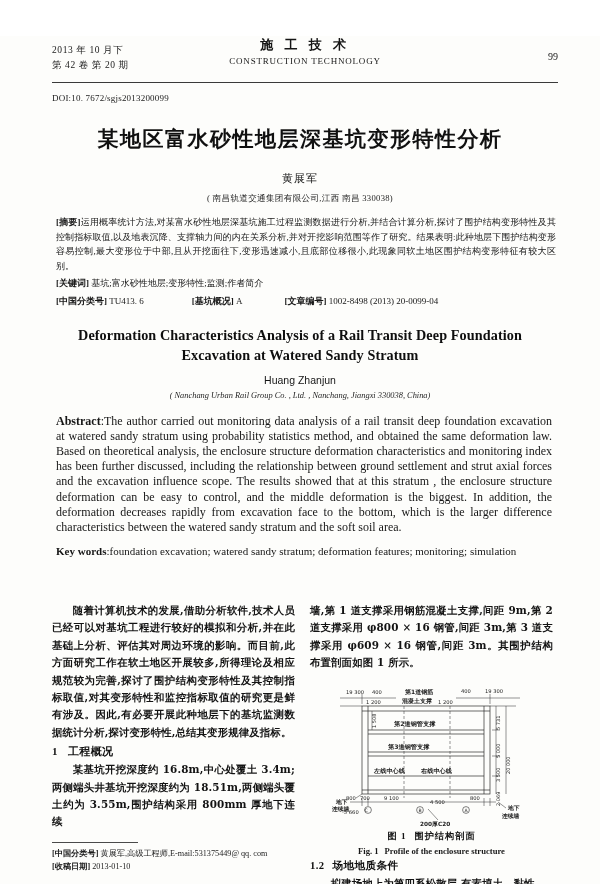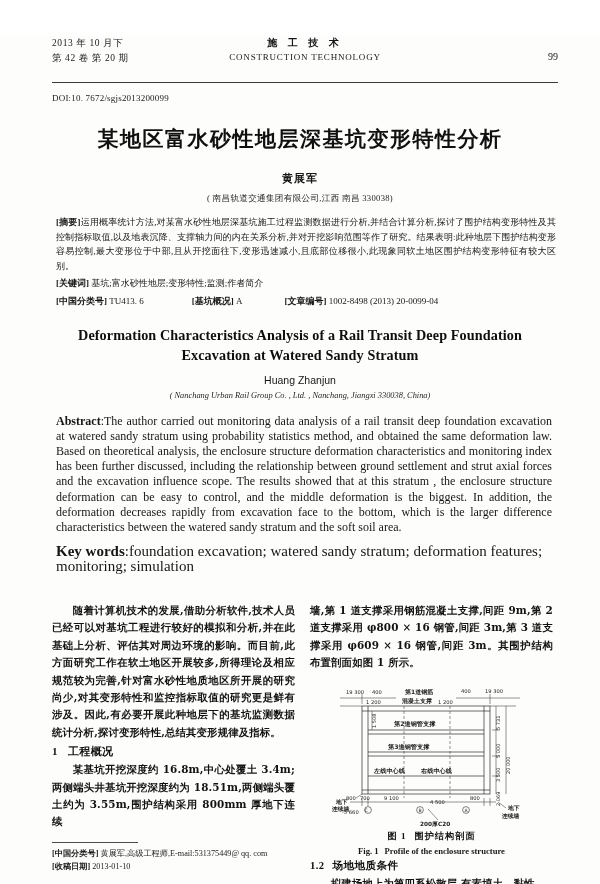--- a/index.html
+++ b/index.html
@@ -26,35 +26,35 @@
 
   
   .runhead {
     position: relative;
     margin: 36px 42px 0 52px;
     height: 44px;
   }
   .runhead-left {
     position: absolute;
     left: 0;
-    top: 0;
+    top: 7px;
     font-size: 9.5px;
     line-height: 15px;
     letter-spacing: 0.6px;
     color: #1a1a1a;
   }
   .runhead-center {
     position: absolute;
     left: 0;
     right: 0;
     top: 0;
     text-align: center;
   }
   .runhead-journal-cn {
-    font-size: 10px;
+    font-size: 13px;
     letter-spacing: 4px;
     font-weight: bold;
     color: #151515;
   }
   .runhead-journal-en {
     font-size: 9px;
     letter-spacing: 0.8px;
     margin-top: 2px;
     color: #181818;
   }
@@ -84,21 +84,21 @@
     font-size: 21px;
     font-weight: bold;
     letter-spacing: 1.5px;
     color: #101010;
     font-family: "DejaVu Serif", "Liberation Serif", serif;
   }
   .author-cn {
     margin-top: 18px;
     text-align: center;
     font-size: 11px;
-    font-weight: bold;
+    font-weight: normal;
     letter-spacing: 1px;
     color: #151515;
   }
   .affil-cn {
     margin-top: 7px;
     text-align: center;
     font-size: 8.6px;
     letter-spacing: 0.3px;
     color: #1e1e1e;
   }
@@ -155,21 +155,21 @@
     margin: 14px 48px 0 56px;
     font-size: 12px;
     line-height: 15.2px;
     text-align: justify;
     text-justify: inter-word;
     color: #161616;
   }
   .abs-en b { font-weight: bold; }
   .kw-en {
     margin: 9px 48px 0 56px;
-    font-size: 15px;
+    font-size: 11px;
     line-height: 15px;
     color: #161616;
   }
   .kw-en b { font-weight: bold; }
 
   
   .columns {
     position: absolute;
     left: 52px;
     right: 42px;
@@ -304,21 +304,21 @@
   <div class="title-en">Deformation Characteristics Analysis of a Rail Transit Deep Foundation Excavation at Watered Sandy Stratum</div>
   <div class="author-en">Huang Zhanjun</div>
   <div class="affil-en">( Nanchang Urban Rail Group Co. , Ltd. , Nanchang, Jiangxi   330038, China)</div>
 
   <div class="abs-en"><b>Abstract</b><span>:The author carried out monitoring data analysis of a rail transit deep foundation excavation at watered sandy stratum using probability statistics method, and obtained the same deformation law. Based on theoretical analysis, the enclosure structure deformation characteristics and monitoring index has been further discussed, including the relationship between ground settlement and strut axial forces and the excavation influence scope. The results showed that at this stratum , the enclosure structure deformation can be easy to control, and the middle deformation is the biggest. In addition, the deformation decreases rapidly from excavation face to the bottom, which is the larger difference characteristics between the watered sandy stratum and the soft soil area.</span></div>
   <div class="kw-en"><b>Key words</b><span>:foundation excavation; watered sandy stratum; deformation features; monitoring; simulation</span></div>
 
   <div class="columns">
 
     <div class="col col-left">
-      <div class="body-p indent">随着计算机技术的发展,借助分析软件,技术人员已经可以对基坑工程进行较好的模拟和分析,并在此基础上分析、评估其对周边环境的影响。而目前,此方面研究工作在软土地区开展较多,所得理论及相应规范较为完善,针对富水砂性地质地区所开展的研究尚少,对其变形特性和监控指标取值的研究更是鲜有涉及。因此,有必要开展此种地层下的基坑监测数据统计分析,探讨变形特性,总结其变形规律及指标。</div>
+      <div class="body-p indent">随着计算机技术的发展,借助分析软件,技术人员已经可以对基坑工程进行较好的模拟和分析,并在此基础上分析、评估其对周边环境的影响。而目前,此方面研究工作在软土地区开展较多,所得理论及相应规范较为完善,探讨了围护结构变形特性及其控制指标取值,对其变形特性和监控指标取值的研究更是鲜有涉及。因此,有必要开展此种地层下的基坑监测数据统计分析,探讨变形特性,总结其变形规律及指标。</div>
       <div class="h1">
         <span class="num">1</span><span>工程概况</span>
       </div>
       <div class="body-p indent">某基坑开挖深度约 16.8m,中心处覆土 3.4m;两侧端头井基坑开挖深度约为 18.51m,两侧端头覆土约为 3.55m,围护结构采用 800mm 厚地下连续</div>
     </div>
 
     <div class="col col-right">
       <div class="body-p">墙,第 1 道支撑采用钢筋混凝土支撑,间距 9m,第 2 道支撑采用 φ800 × 16 钢管,间距 3m,第 3 道支撑采用 φ609 × 16 钢管,间距 3m。其围护结构布置剖面如图 1 所示。</div>
 
       <div class="figure">

